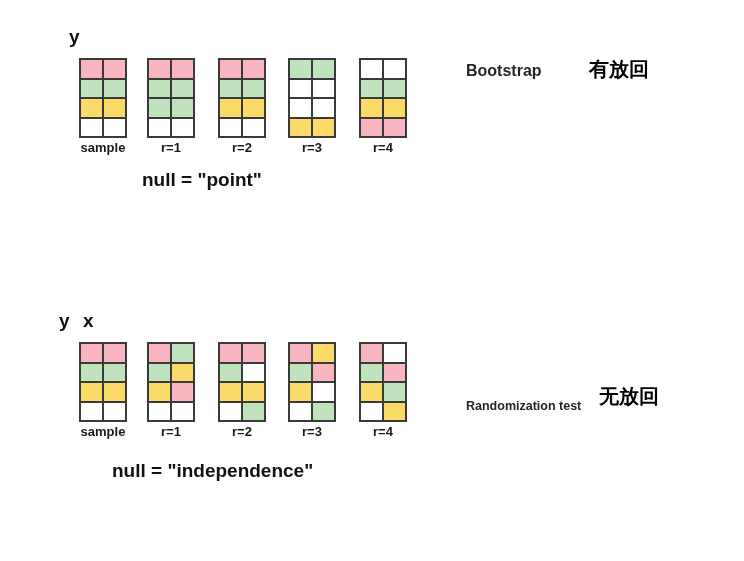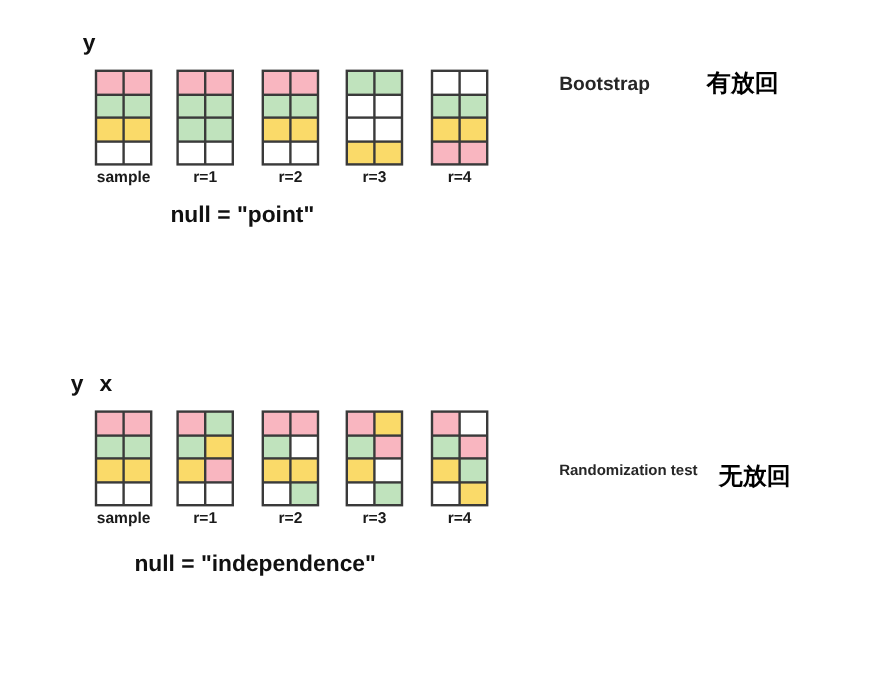--- a/index.html
+++ b/index.html
@@ -47,21 +47,21 @@
     white-space: nowrap;
   }
   .null-caption-top { left: 142px; top: 169px; }
   .null-caption-bottom { left: 112px; top: 460px; }
 
   
   .method { position: absolute; left: 466px; }
   .method-top { top: 62px; }
   .method-bottom { top: 381px; }
   .method-title { font-size: 16px; font-weight: bold; color: #262626; }
-  .method-subtitle { font-size: 12.5px; font-weight: bold; color: #262626; margin-top: 4px; }
+  .method-subtitle { font-size: 12.5px; font-weight: bold; color: #262626; margin-top: 18px; }
 
   .cn-note {
     position: absolute;
     font-size: 20px; font-weight: bold; color: #000;
     white-space: nowrap;
   }
   .cn-note-top { left: 589px; top: 56px; }
   .cn-note-bottom { left: 599px; top: 383px; }
 </style>
 </head>

